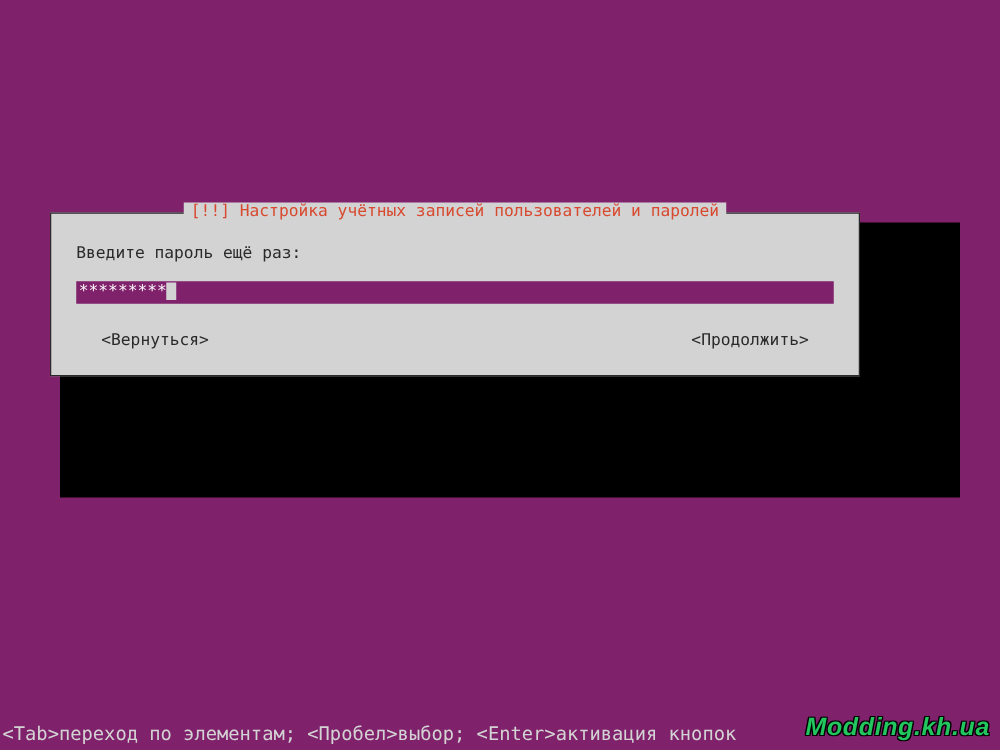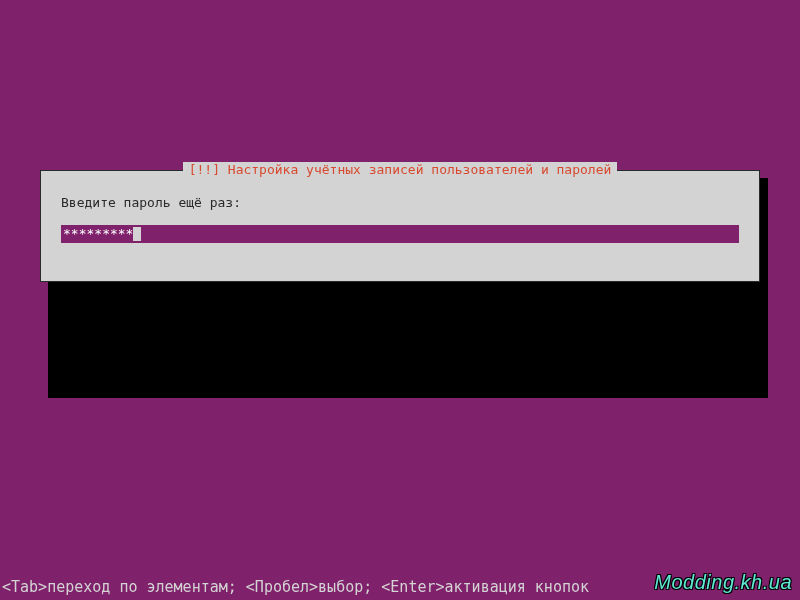--- a/index.html
+++ b/index.html
@@ -21,21 +21,21 @@
       left: 48px;
       top: 178px;
       width: 720px;
       height: 220px;
       background: #000000;
     }
     .dialog {
       position: absolute;
       left: 40px;
       top: 170px;
-      width: 720px;
+      width: 648px;
       background: #d3d3d3;
       border: 1px solid #2a2a2a;
       padding: 16px 20px 18px 20px;
     }
     .dialog-title-wrap {
       position: absolute;
       top: -9px;
       left: 0;
       width: 100%;
       text-align: center;
@@ -97,23 +97,23 @@
       font-size: 15px;
       padding-left: 2px;
       white-space: nowrap;
     }
     .watermark {
       position: absolute;
       right: 8px;
       bottom: 6px;
       font-family: Arial, sans-serif;
       font-size: 20px;
-      font-weight: normal;
+      font-weight: bold;
       font-style: italic;
-      color: #5eead4;
+      color: #22c55e;
       text-shadow:
         -1px -1px 0 #000,
          1px -1px 0 #000,
         -1px  1px 0 #000,
          1px  1px 0 #000;
       letter-spacing: 0.5px;
     }
   </style>
 </head>
 <body>
@@ -122,18 +122,22 @@
 
 <div class="dialog">
   <div class="dialog-title-wrap">
     <span class="dialog-title">
       <span>[!!] </span><span>Настройка учётных записей пользователей и паролей</span>
     </span>
   </div>
   <div class="dialog-body">
     <div class="prompt-label">Введите пароль ещё раз:</div>
     <div class="password-field"><span>*********</span><span class="password-cursor"></span></div>
+    <div class="button-row">
+      <span class="tui-button">&lt;Вернуться&gt;</span>
+      <span class="tui-button">&lt;Продолжить&gt;</span>
+    </div>
   </div>
 </div>
 
 <div class="status-bar">&lt;Tab&gt;переход по элементам; &lt;Пробел&gt;выбор; &lt;Enter&gt;активация кнопок</div>
 
 <div class="watermark">Modding.kh.ua</div>
 
 </body></html>

